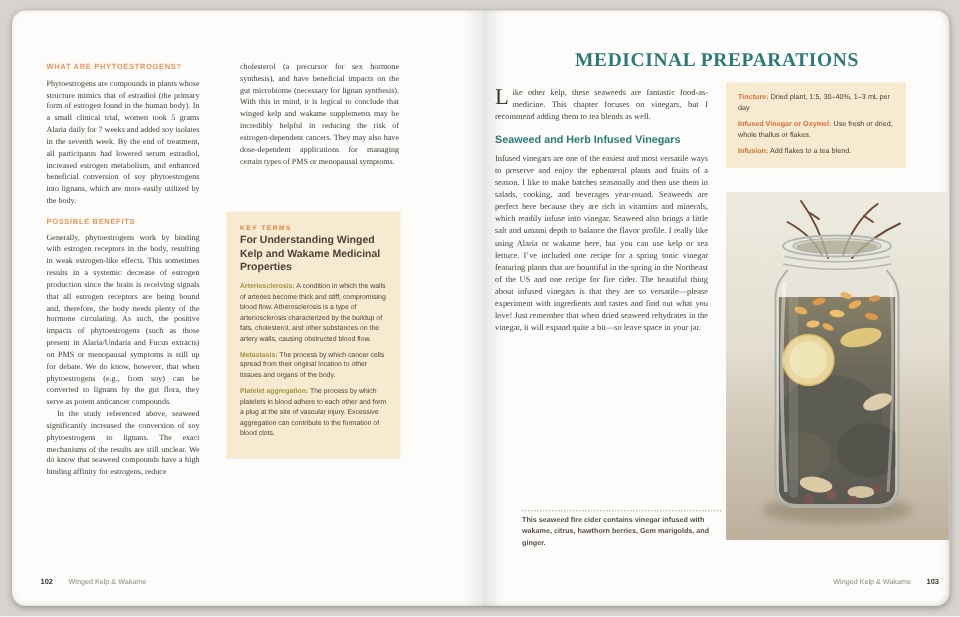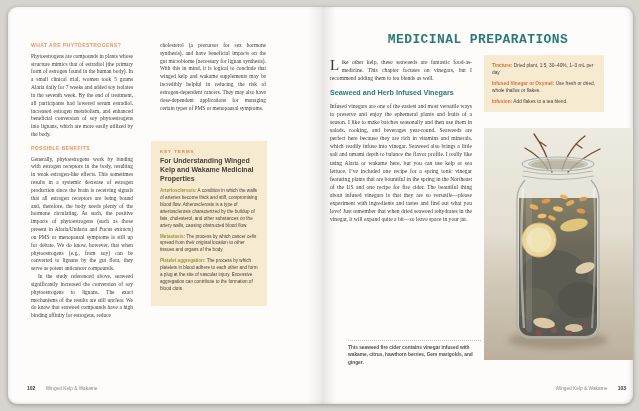--- a/index.html
+++ b/index.html
@@ -34,21 +34,21 @@
 
   .footer{position:absolute;top:378px;font-family:"Liberation Sans",sans-serif;font-size:4.8px;color:#8d8983;}
   .footer .pagenum{font-weight:bold;color:#3c3835;font-size:5px;}
   .footer-left{left:19px;}
   .footer-left .chapter{margin-left:9px;}
   .footer-right{right:7px;text-align:right;}
   .footer-right .pagenum{margin-left:9px;}
 
   
   .rp-title{position:absolute;left:320px;top:25px;width:300px;margin:0;text-align:center;
-            font-family:Liberation Mono, monospace;font-weight:bold;font-size:13px;
+            font-family:Liberation Serif, serif;font-weight:bold;font-size:13px;
             letter-spacing:.4px;color:#2a7b77;}
   .rmain{left:322px;top:51px;width:142px;font-size:5.6px;line-height:1.45;}
   .dropcap{float:left;font-size:15px;line-height:12px;padding:1px 2.5px 0 0;color:#3e3a36;}
   .subhead{font-family:"Liberation Sans",sans-serif;font-weight:bold;font-size:7.2px;
            color:#2a7b77;margin:6px 0 3px 0;text-align:left;}
 
   .caption{position:absolute;left:340px;top:333px;width:133px;border-top:1px dotted #c6c1b9;
            padding-top:3px;font-family:"Liberation Sans",sans-serif;font-size:4.8px;
            font-weight:bold;line-height:1.55;color:#55504a;}
 

